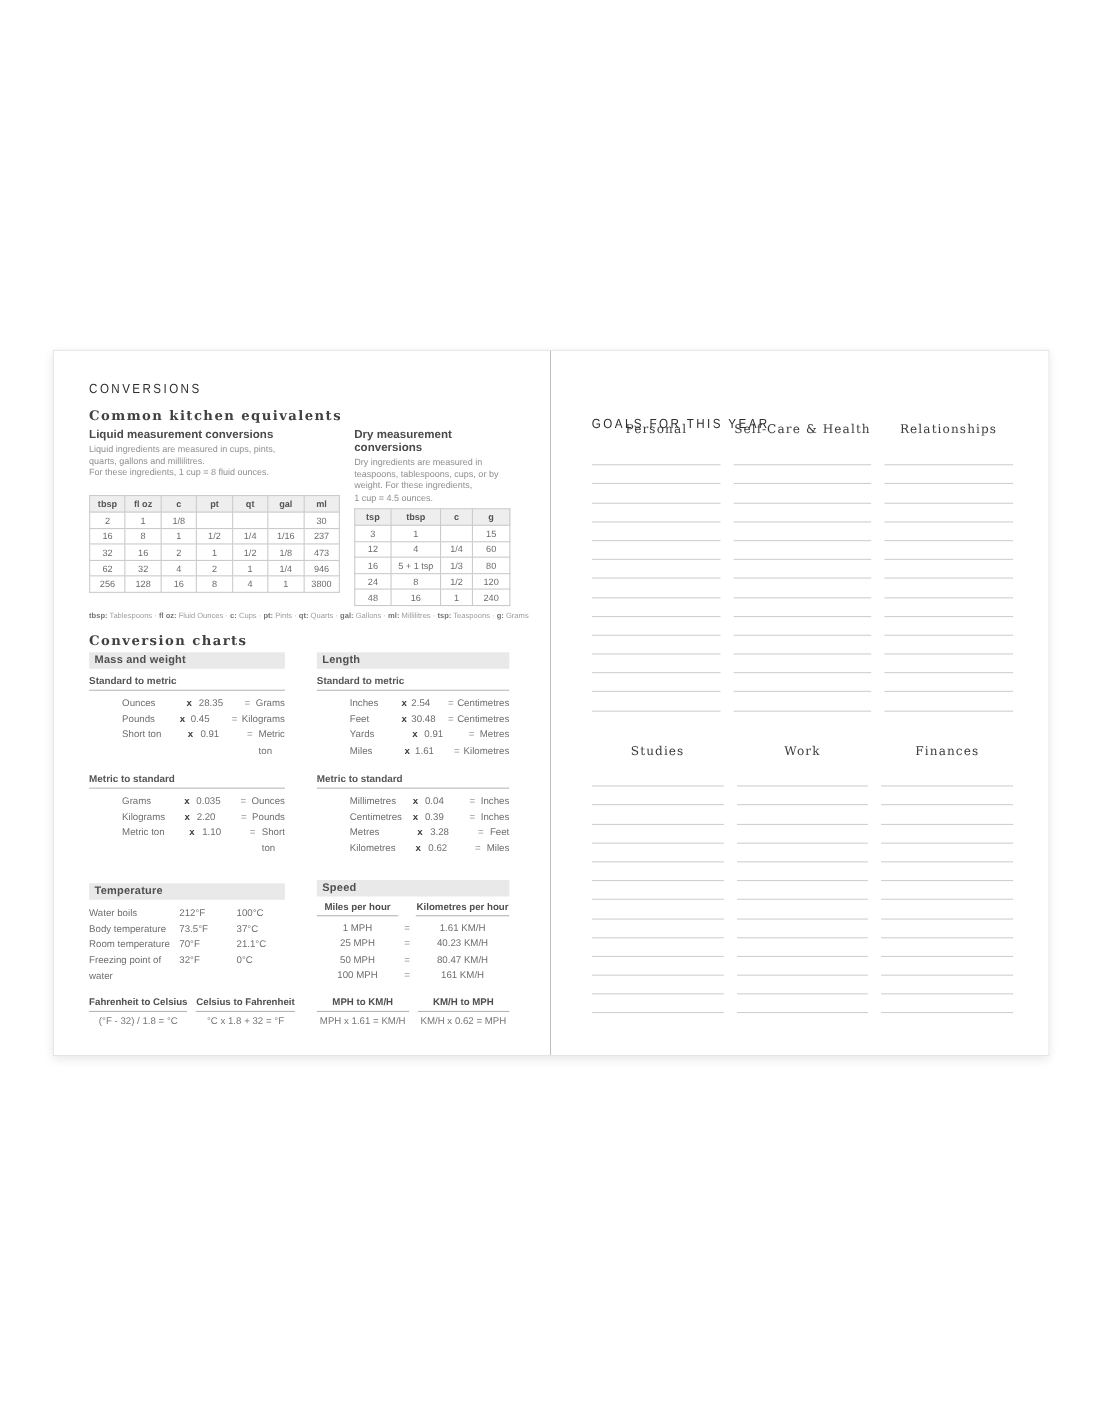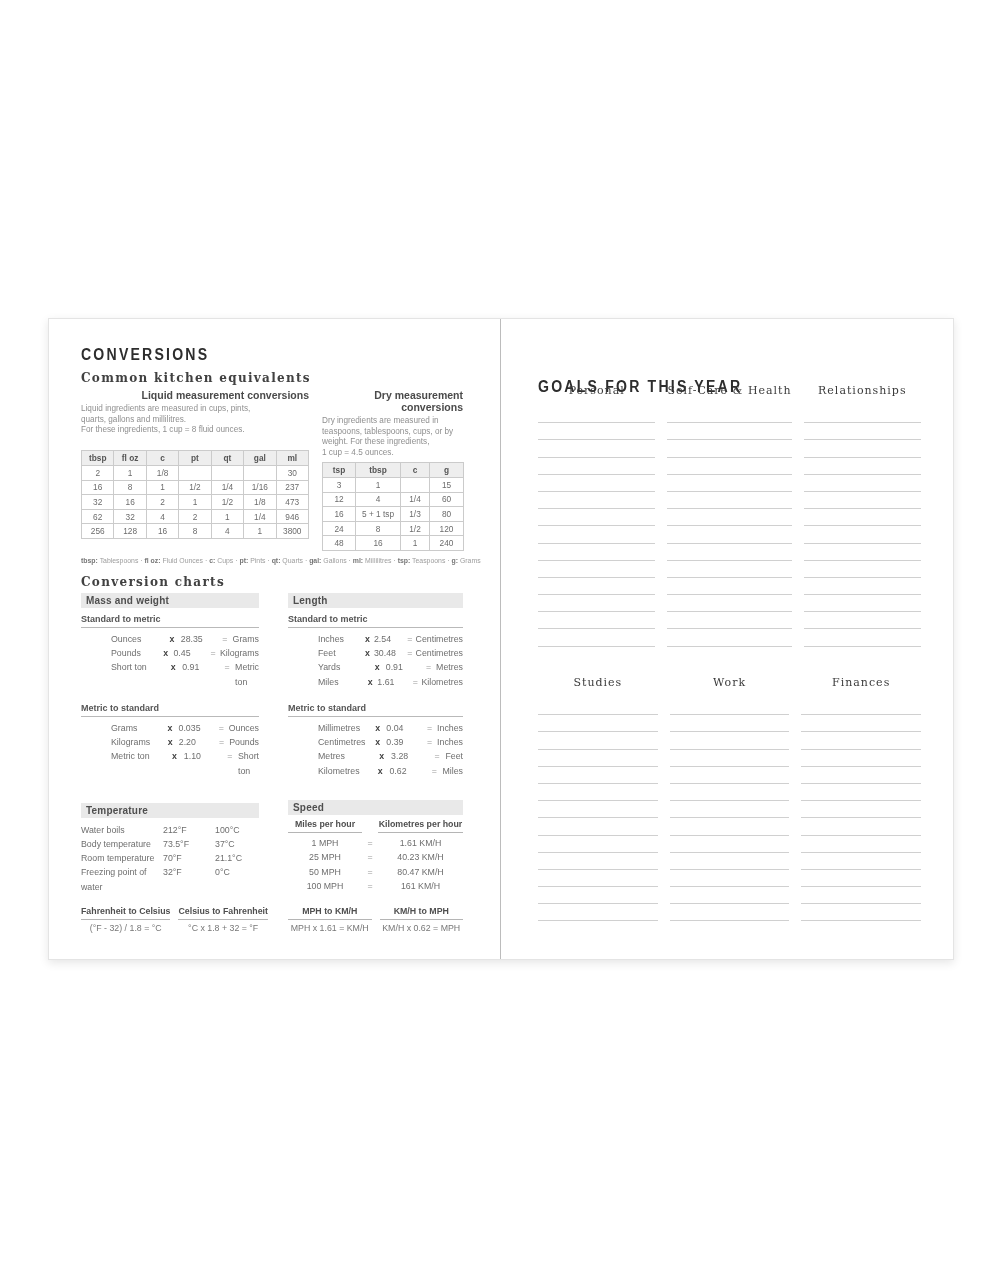--- a/index.html
+++ b/index.html
@@ -12,37 +12,37 @@
     position:absolute;left:48px;top:318px;width:904px;height:640px;
     display:flex;background:#fff;
     border:1px solid #e4e4e4;
     box-shadow:0 3px 9px rgba(0,0,0,0.10);
   }
   .page{width:452px;height:640px;box-sizing:border-box;position:relative;background:#fff;}
   .page-left{border-right:1px solid #bcbcbc;}
 
   
   .display-title{
-    position:absolute;top:27px;font-size:16px;font-weight:bold;color:#2d2d2d;
+    position:absolute;top:27px;font-size:12px;font-weight:normal;color:#2d2d2d;
     letter-spacing:2.5px;white-space:nowrap;
   }
   .display-title span{display:inline-block;transform:scaleX(0.88);transform-origin:left center;}
 
   
   .serif-head{
     font-family:"DejaVu Serif","Liberation Serif",serif;font-weight:bold;
     font-size:12px;letter-spacing:1.3px;color:#414141;
   }
 
   
   #kitchen{position:absolute;top:52px;left:32px;width:382px;}
   .kitchen-cols{display:flex;justify-content:space-between;margin-top:4px;}
   .liquid-col{width:228px;}
   .dry-col{width:141px;}
-  .sub-head{font-size:10.5px;font-weight:bold;color:#4a4a4a;text-align:right;}
+  .sub-head{font-size:10.5px;font-weight:bold;color:#4a4a4a;}
   .desc{font-size:8.2px;line-height:10.5px;color:#8f8f8f;margin-top:3px;height:42px;overflow:hidden;}
 
   table.conv-table{
     border-collapse:collapse;table-layout:fixed;width:100%;
     font-size:8.3px;color:#6b6b6b;margin-top:4px;padding-left:11px;
   }
   table.conv-table th,table.conv-table td{
     border:1px solid #cbcbcb;text-align:center;padding:0;height:13.6px;
   }
   table.conv-table th{background:#eeeeee;font-weight:bold;color:#555;height:14px;}

